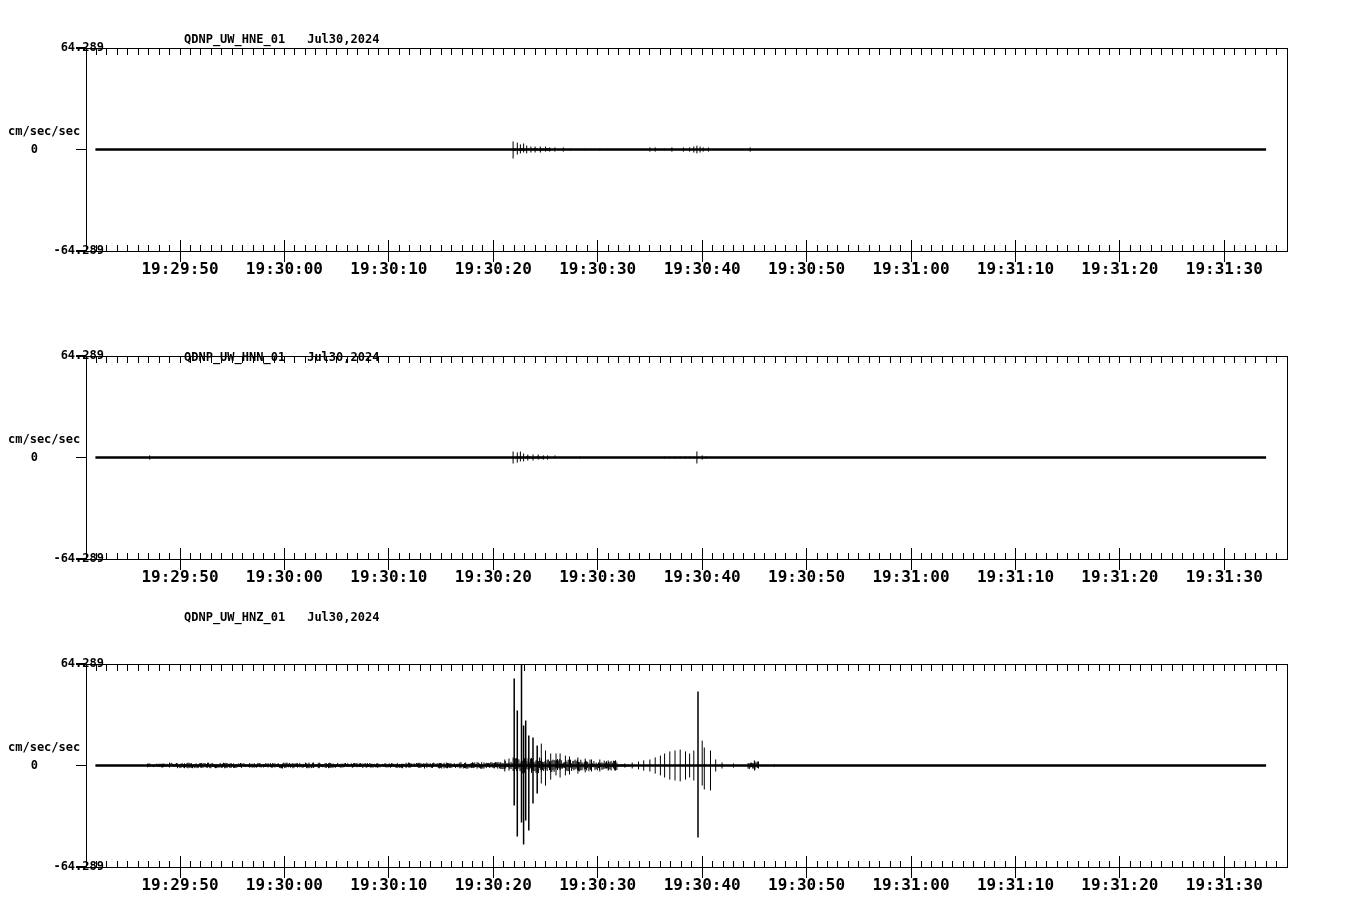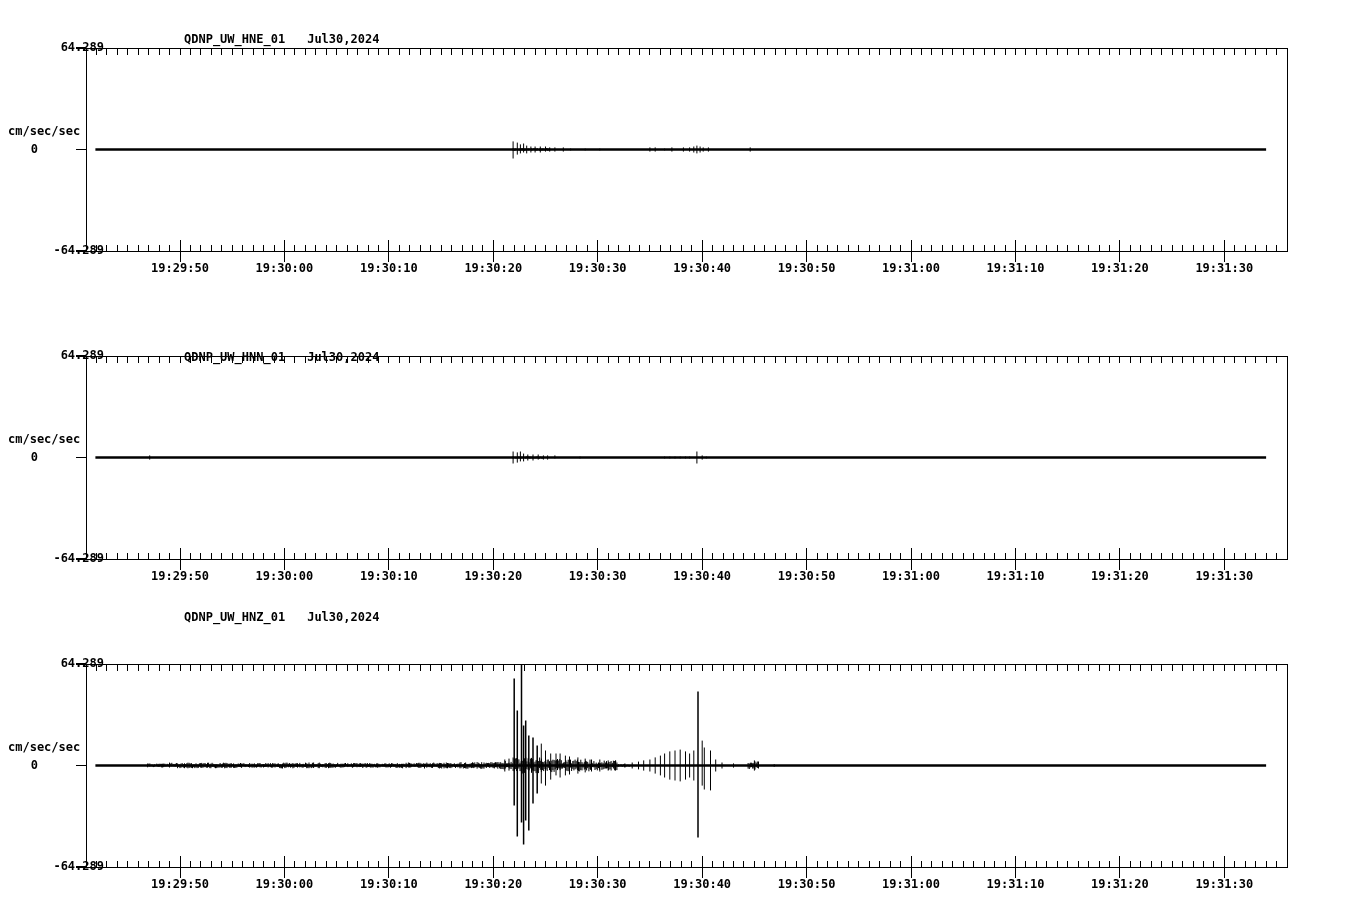--- a/index.html
+++ b/index.html
@@ -19,21 +19,21 @@
     display:flex;gap:22px;
     font-size:12px;line-height:13px;white-space:pre;
   }
   .ylab{position:absolute;font-size:12px;line-height:13px;white-space:pre;}
   .ymax,.ymin{left:0;width:62px;text-align:right;margin-left:42px;}
   .yzero{left:0;width:38px;text-align:right;}
   .units{left:8px;}
   .xticks{position:absolute;left:0;width:1358px;height:14px;}
   .xticks span{
     position:absolute;top:0;width:84px;margin-left:-42px;
-    text-align:center;font-size:12px;line-height:13px;white-space:pre;
+    text-align:center;font-size:16px;line-height:13px;white-space:pre;
   }
 </style>
 </head>
 <body>
 
 <div class="page">
 
   <svg id="plot-svg" width="1358" height="924">
       <rect x="86" y="48" width="1201" height="203" fill="none" stroke="#000000" stroke-width="1" shape-rendering="crispEdges"></rect>
       <line x1="76" y1="48" x2="86" y2="48" stroke="#000000" stroke-width="1.5" shape-rendering="crispEdges"></line>

